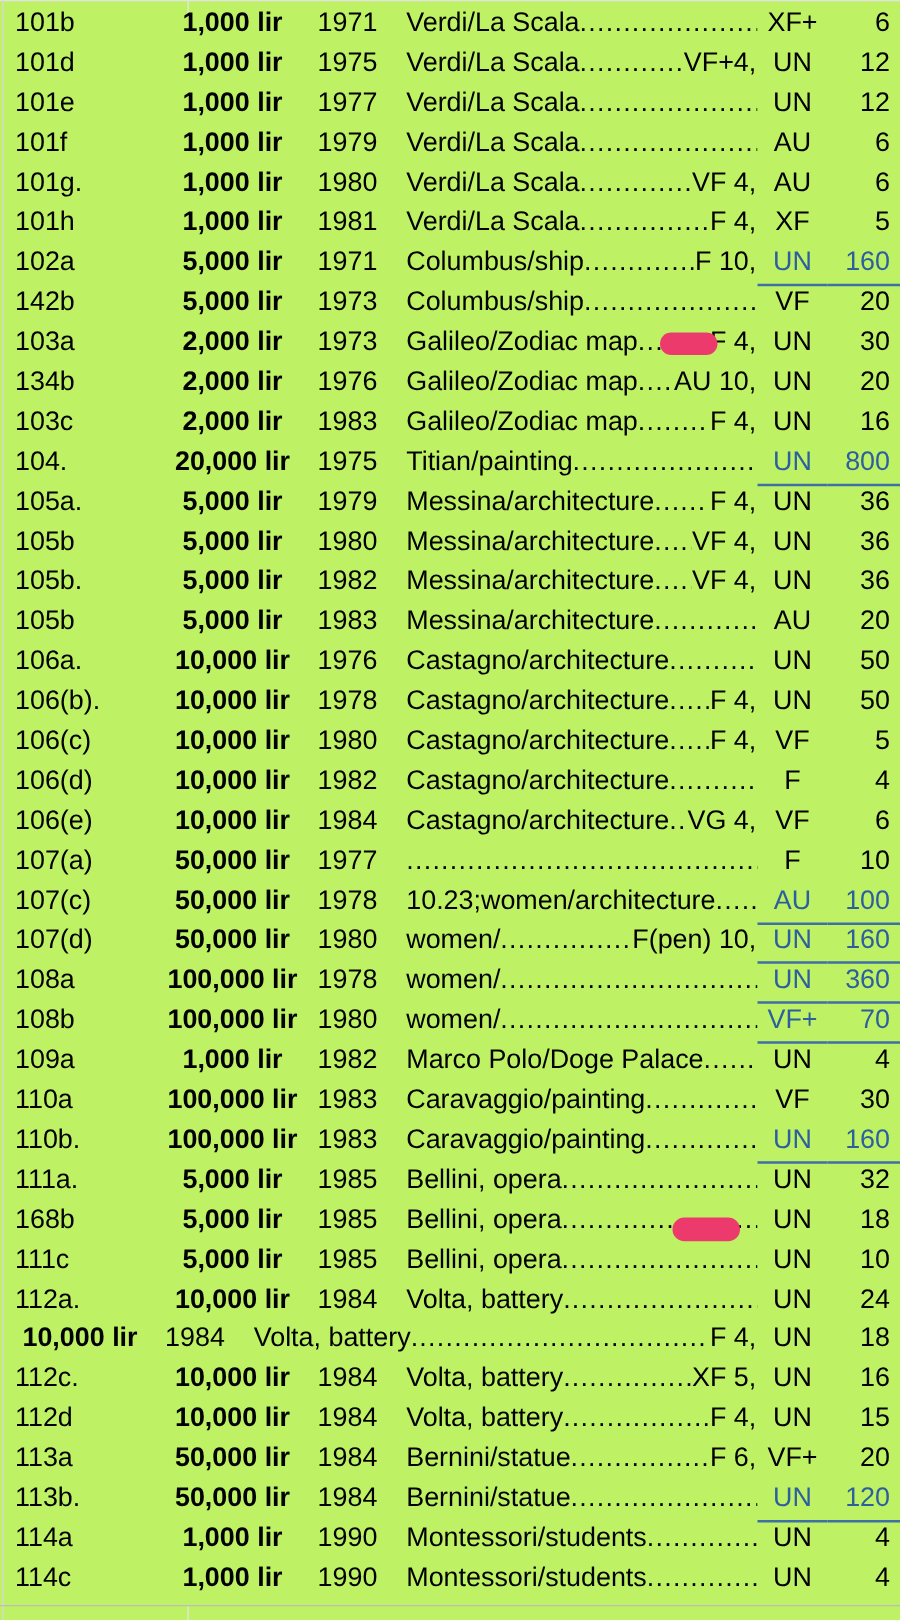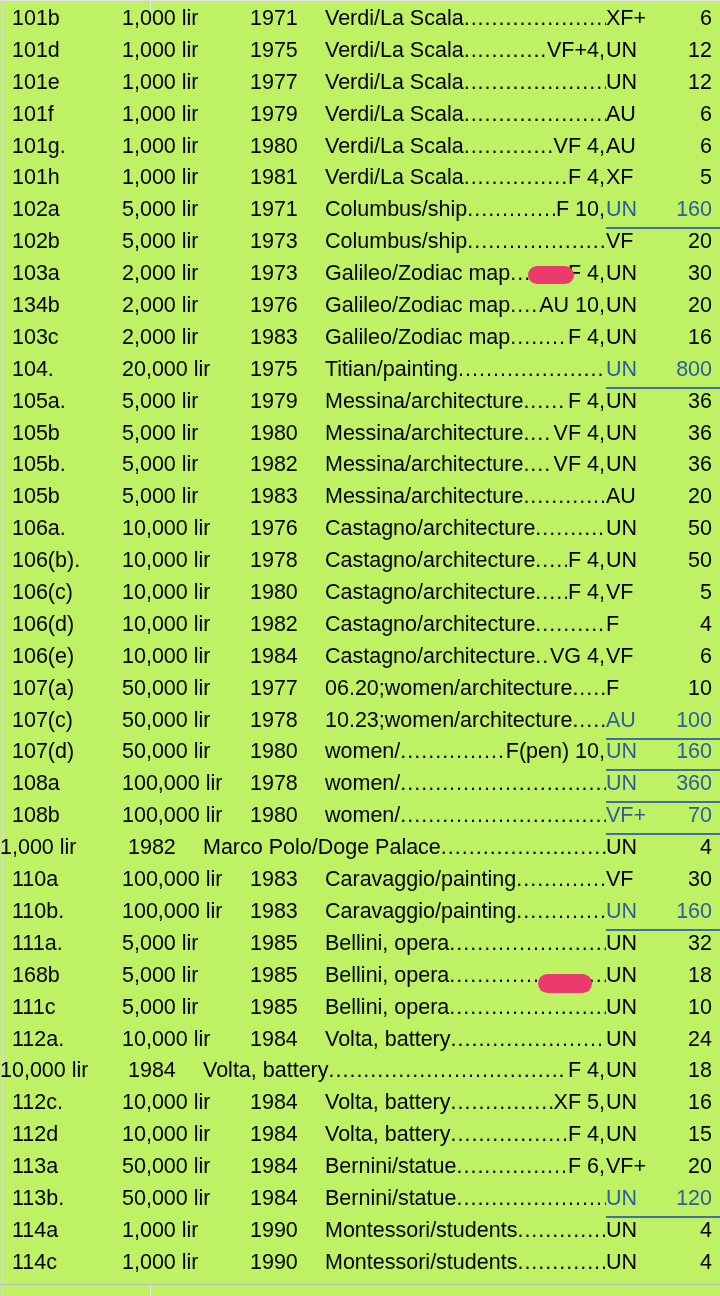--- a/index.html
+++ b/index.html
@@ -72,27 +72,28 @@
   .c-no {
     width: 122px;
     padding-left: 12px;
     box-sizing: border-box;
     text-align: left;
     flex: 0 0 122px;
   }
   .c-denom {
     width: 128px;
     flex: 0 0 128px;
-    text-align: left;
+    text-align: center;
     box-sizing: border-box;
+    font-weight: bold;
   }
   .c-year {
     width: 58px;
     flex: 0 0 58px;
-    text-align: left;
+    text-align: center;
     padding-right: 2px;
     box-sizing: border-box;
   }
   .c-desc {
     flex: 1 1 auto;
     position: relative;
     overflow: hidden;
     padding-left: 17px;
     display: flex;
     align-items: flex-end;
@@ -111,21 +112,21 @@
     content: "........................................................................";
   }
   .c-inline {
     flex: 0 0 auto;
     padding-left: 1px;
     padding-right: 1px;
   }
   .c-grade {
     width: 56px;
     flex: 0 0 56px;
-    text-align: left;
+    text-align: center;
     box-sizing: border-box;
   }
   .c-price {
     width: 58px;
     flex: 0 0 58px;
     text-align: right;
     padding-right: 8px;
     box-sizing: border-box;
   }
 
@@ -233,21 +234,21 @@
         <div class="c-year">1971</div>
         <div class="c-desc">
           <span class="desc-text">Columbus/ship</span>
           <span class="leader"></span>
           <span class="c-inline">F 10,</span>
         </div>
         <div class="c-grade">UN</div>
         <div class="c-price">160</div>
       </div>
       <div class="row">
-        <div class="c-no">102b</div>
+        <div class="c-no">142b</div>
         <div class="c-denom">5,000 lir</div>
         <div class="c-year">1973</div>
         <div class="c-desc">
           <span class="desc-text">Columbus/ship</span>
           <span class="leader"></span>
         </div>
         <div class="c-grade">VF</div>
         <div class="c-price">20</div>
       </div>
       <div class="row">
@@ -400,21 +401,20 @@
           <span class="c-inline">VG 4,</span>
         </div>
         <div class="c-grade">VF</div>
         <div class="c-price">6</div>
       </div>
       <div class="row">
         <div class="c-no">107(a)</div>
         <div class="c-denom">50,000 lir</div>
         <div class="c-year">1977</div>
         <div class="c-desc">
-          <span class="desc-text">06.20;women/architecture</span>
           <span class="leader"></span>
         </div>
         <div class="c-grade">F</div>
         <div class="c-price">10</div>
       </div>
       <div class="row hl">
         <div class="c-no">107(c)</div>
         <div class="c-denom">50,000 lir</div>
         <div class="c-year">1978</div>
         <div class="c-desc">
@@ -452,20 +452,21 @@
         <div class="c-denom">100,000 lir</div>
         <div class="c-year">1980</div>
         <div class="c-desc">
           <span class="desc-text">women/</span>
           <span class="leader"></span>
         </div>
         <div class="c-grade">VF+</div>
         <div class="c-price">70</div>
       </div>
       <div class="row">
+        <div class="c-no">109a</div>
         <div class="c-denom">1,000 lir</div>
         <div class="c-year">1982</div>
         <div class="c-desc">
           <span class="desc-text">Marco Polo/Doge Palace</span>
           <span class="leader"></span>
         </div>
         <div class="c-grade">UN</div>
         <div class="c-price">4</div>
       </div>
       <div class="row">

